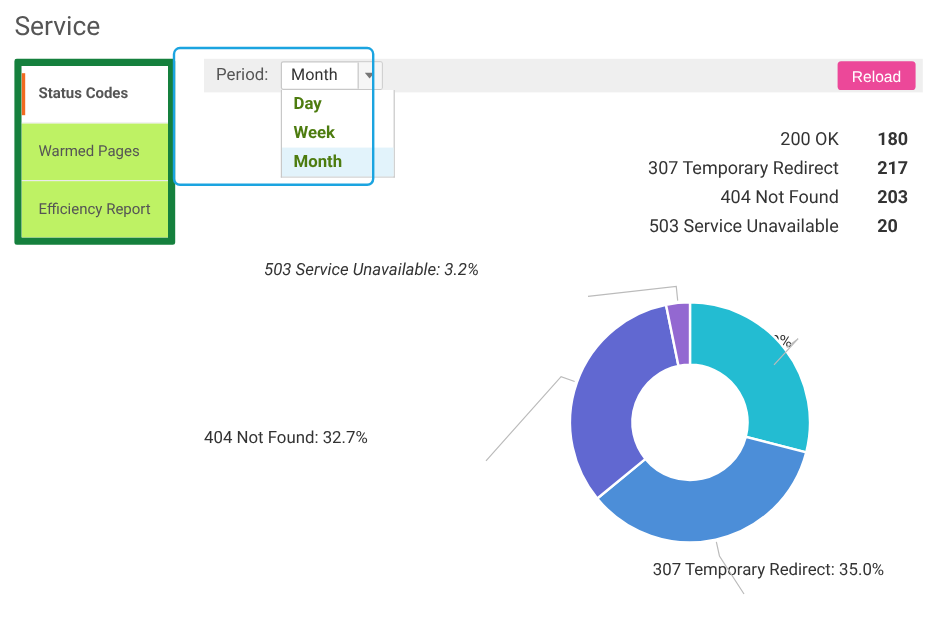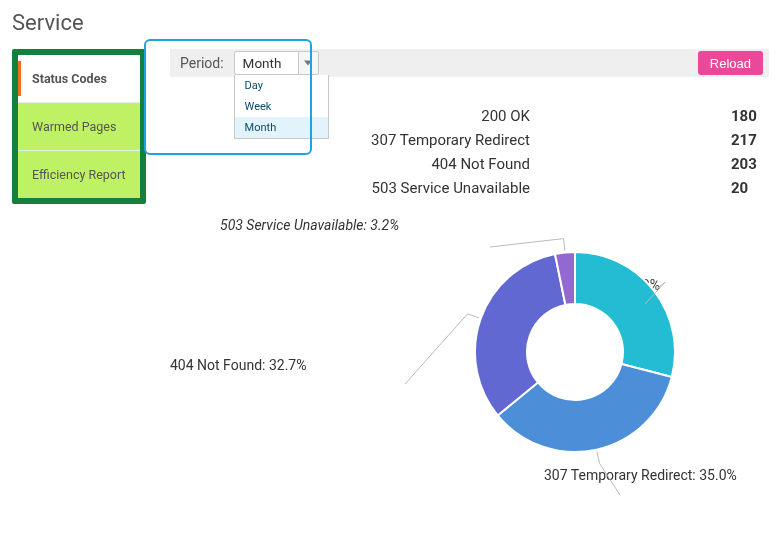--- a/index.html
+++ b/index.html
@@ -110,43 +110,45 @@
     position: absolute;
     top: 24px; left: 0;
     width: 95px;
     background: #fff;
     border: 1px solid #c8c8c8;
     border-top: none;
     z-index: 20;
   }
   .dropdown-option {
     padding: 4px 10px;
-    font-size: 11px;
-    color: #0c4a6e;
-    cursor: pointer;
+    font-size: 14px;
+    color: #4d7c0f;
+    cursor: pointer;
+    font-weight: bold;
   }
   .dropdown-option.highlight {
     background: #e2f3fb;
   }
   .focus-ring {
     position: absolute;
     border: 2px solid #1ba4e0;
     border-radius: 6px;
     pointer-events: none;
     z-index: 30;
   }
   .stats {
     margin-top: 30px;
   }
   .stat-row {
     display: flex;
     align-items: baseline;
-    justify-content: space-between;
+    justify-content: flex-end;
     margin-bottom: 6px;
     font-size: 15px;
+    gap: 20px;
   }
   .stat-label {
     width: 360px;
     text-align: right;
     color: #333;
   }
   .stat-value {
     width: 50px;
     padding-left: 12px;
     font-weight: 700;

